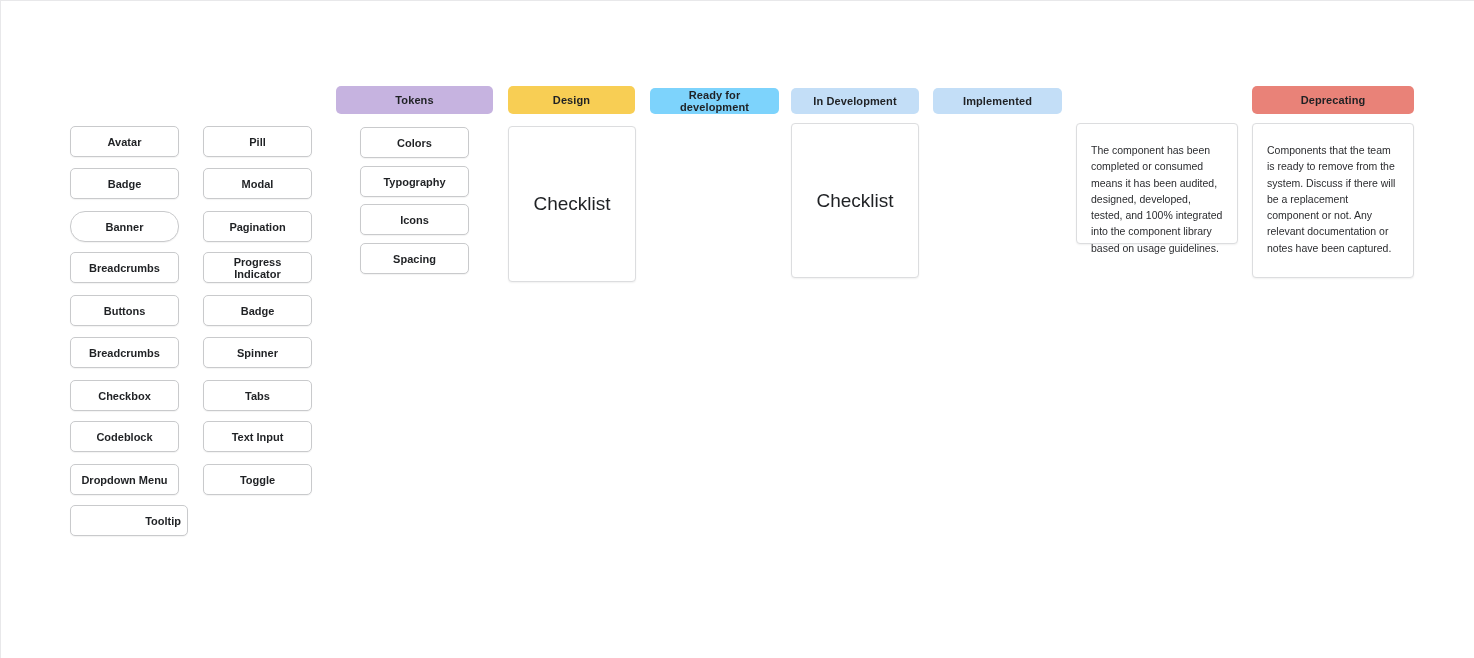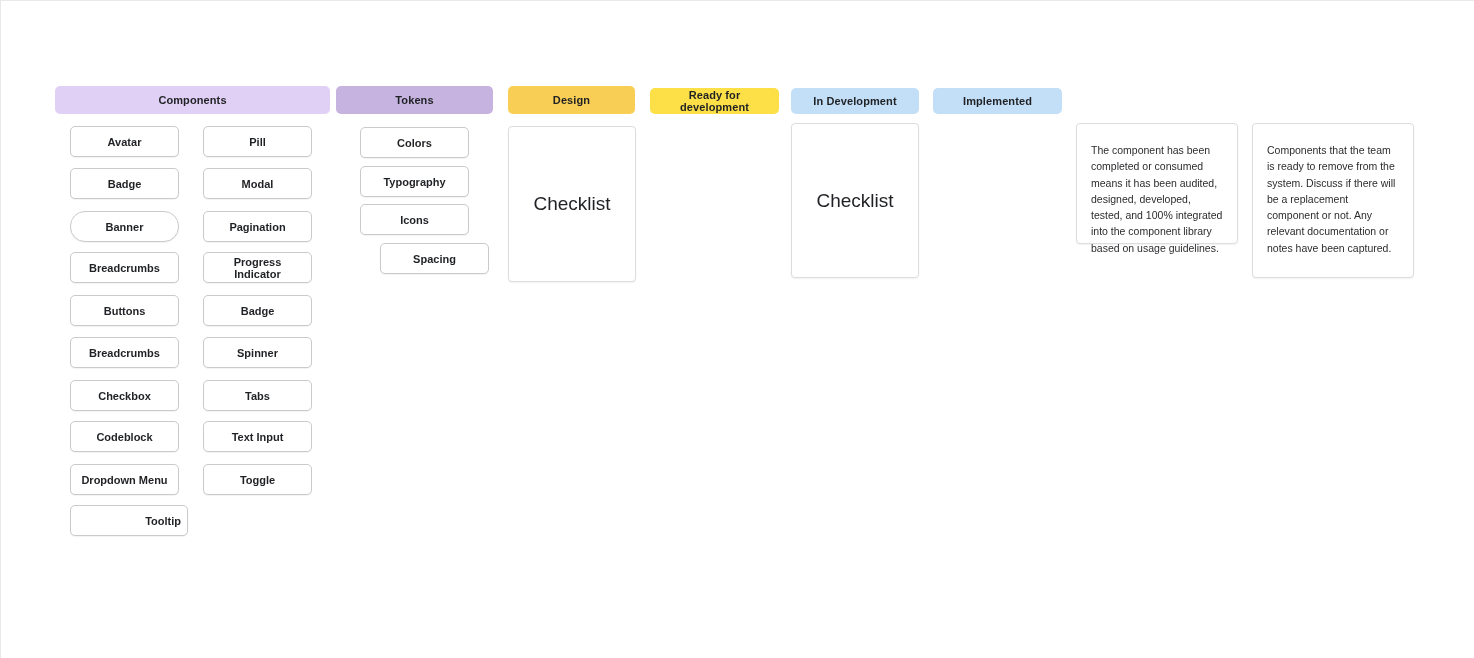--- a/index.html
+++ b/index.html
@@ -95,45 +95,45 @@
     font-weight: 400;
   }
 </style>
 </head>
 <body>
 
 <div class="page-frame"></div>
 
 <div class="board">
 
-  <div class="col-header" style="left:55px; top:86px; width:275px; height:28px; background:#E0D0F5;">
-    <span>Components</span>
-  </div>
 
   <div class="col-header" style="left:336px; top:86px; width:157px; height:28px; background:#C6B3E0;">
     <span>Tokens</span>
   </div>
 
   <div class="col-header" style="left:508px; top:86px; width:127px; height:28px; background:#F8CE54;">
     <span>Design</span>
   </div>
 
-  <div class="col-header" style="left:650px; top:88px; width:129px; height:26px; background:#fde047;">
+  <div class="col-header" style="left:650px; top:88px; width:129px; height:26px; background:#7dd3fc;">
     <span>Ready for development</span>
   </div>
 
   <div class="col-header" style="left:791px; top:88px; width:128px; height:26px; background:#C3DEF7;">
     <span>In Development</span>
   </div>
 
   <div class="col-header" style="left:933px; top:88px; width:129px; height:26px; background:#C3DEF7;">
     <span>Implemented</span>
   </div>
 
 
+  <div class="col-header" style="left:1252px; top:86px; width:162px; height:28px; background:#E98278;">
+    <span>Deprecating</span>
+  </div>
 
   <div class="chip" style="left:70px; top:126px; width:109px;">
     <span>Avatar</span>
     </div>
   <div class="chip" style="left:70px; top:168px; width:109px;">
     <span>Badge</span>
     </div>
   <div class="chip" style="left:70px; top:211px; width:109px;border-radius:15px;">
     <span>Banner</span>
     </div>
@@ -189,21 +189,21 @@
 
   <div class="chip" style="left:360px; top:127px; width:109px;">
     <span>Colors</span>
     </div>
   <div class="chip" style="left:360px; top:166px; width:109px;">
     <span>Typography</span>
     </div>
   <div class="chip" style="left:360px; top:204px; width:109px;">
     <span>Icons</span>
     </div>
-  <div class="chip" style="left:360px; top:243px; width:109px;margin-left:20px;">
+  <div class="chip" style="left:360px; top:243px; width:109px;">
     <span>Spacing</span>
     </div>
 
   <div class="card" style="left:508px; top:126px; width:128px; height:156px;">
     <div class="card-center-title">Checklist</div>
   </div>
 
   <div class="card" style="left:791px; top:123px; width:128px; height:155px;">
     <div class="card-center-title">Checklist</div>
   </div>

